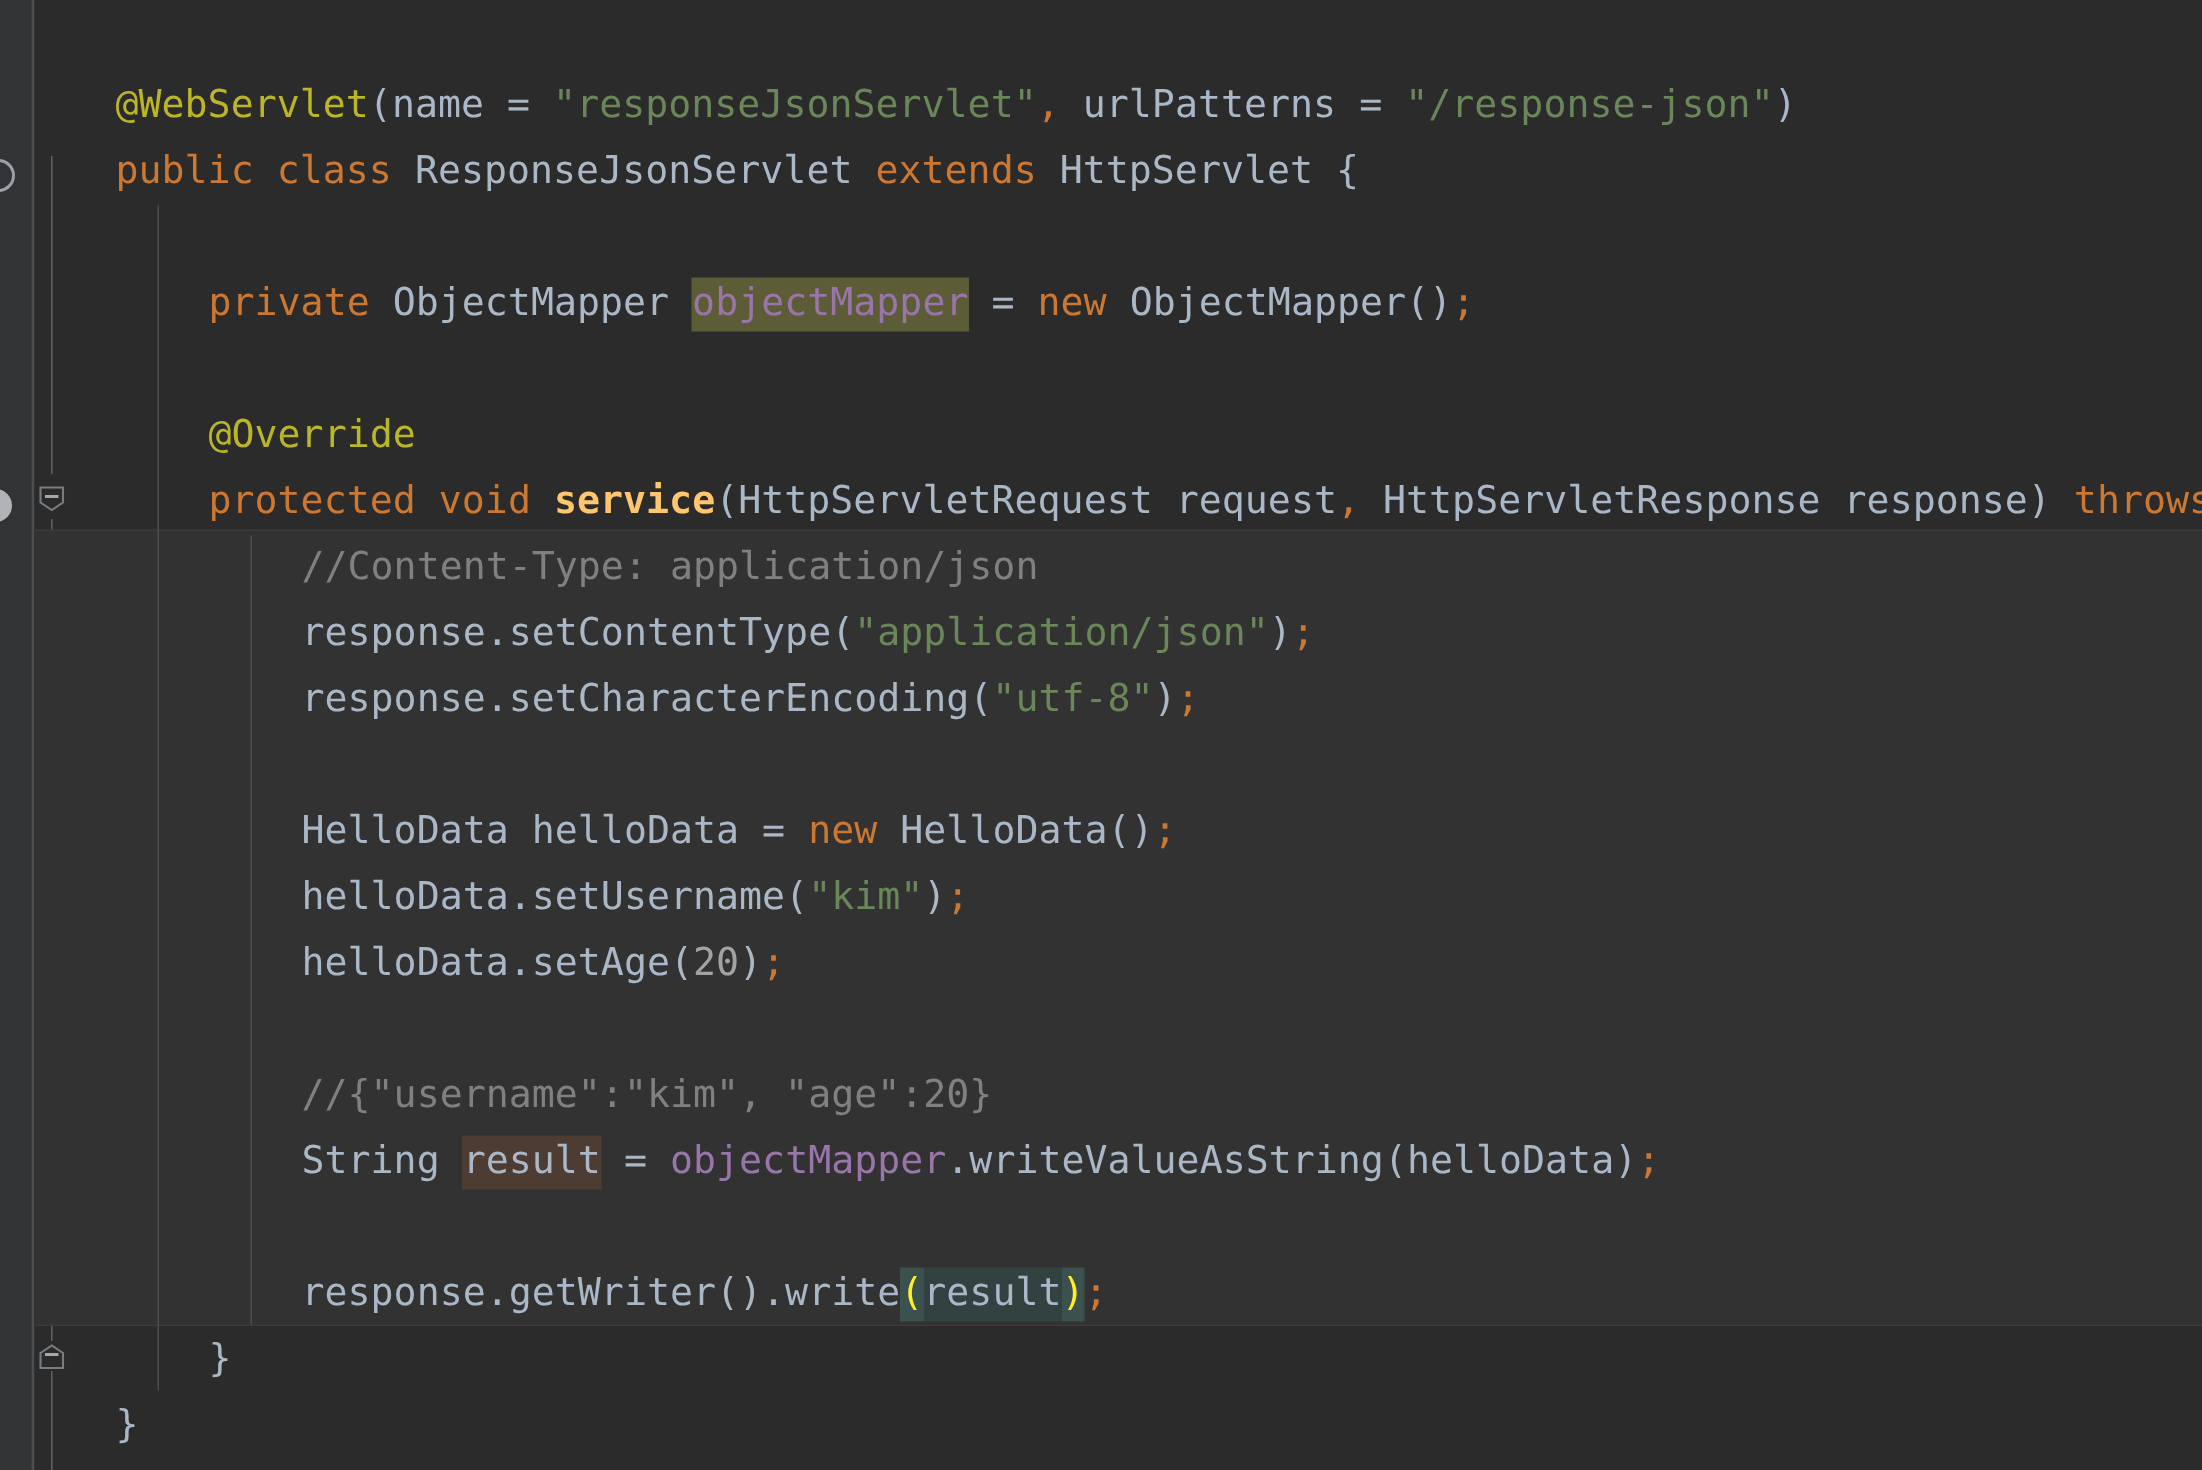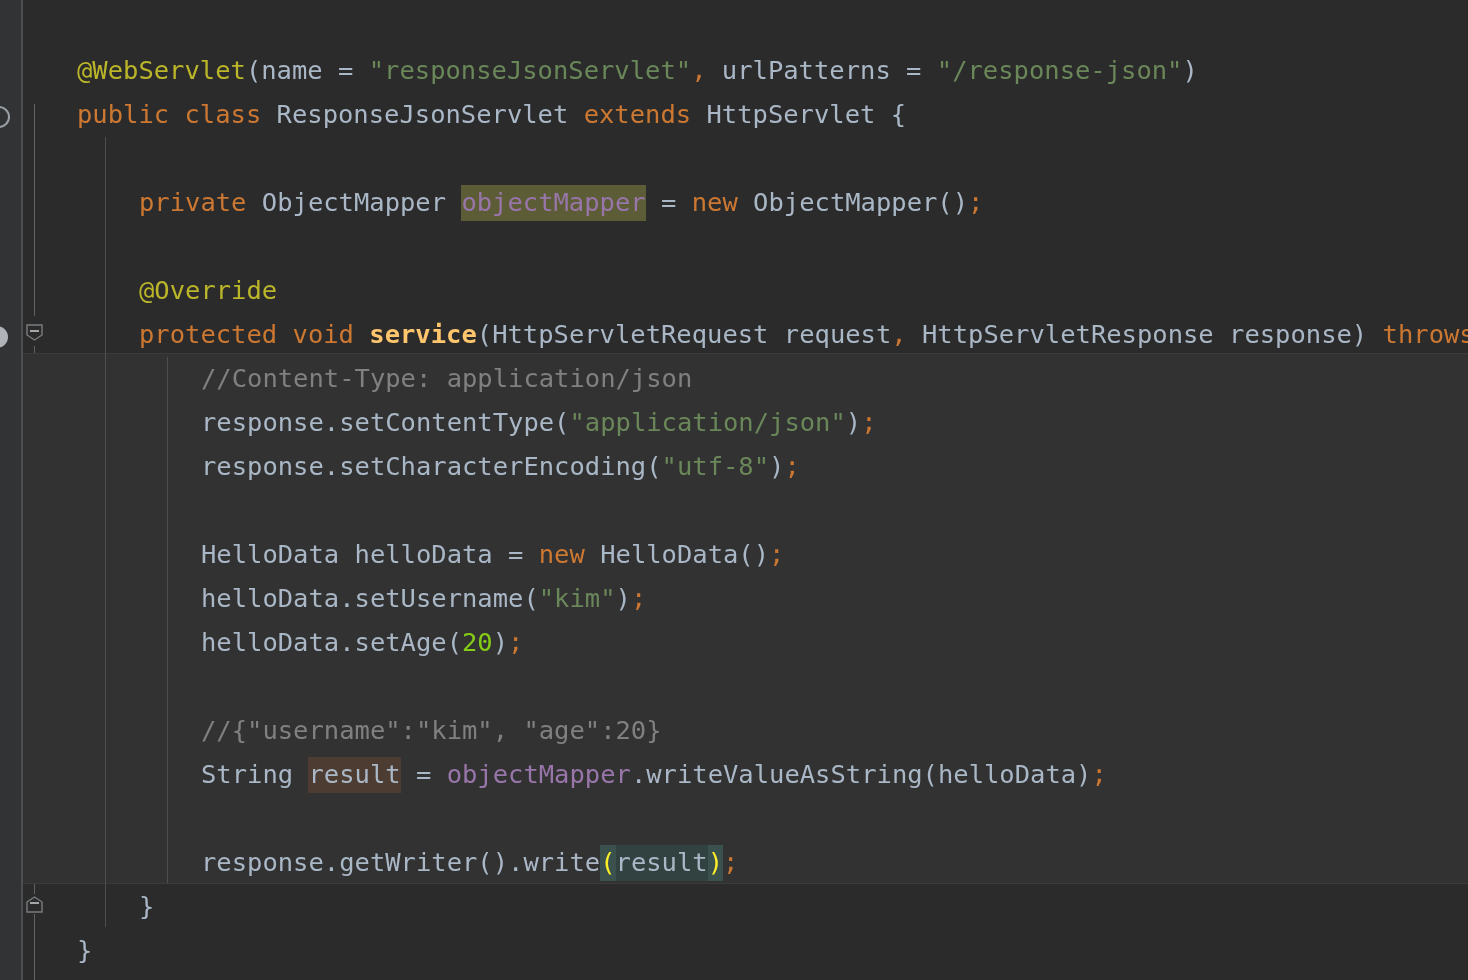--- a/index.html
+++ b/index.html
@@ -132,21 +132,21 @@
   .indent-guide {
     position: absolute;
     width: 1px;
     background: #4b4f52;
   }
 
   
   .kw        { color: #cc7832; }
   .anno      { color: #bbb529; }
   .str       { color: #6a8759; }
-  .num       { color: #84cc16; }
+  .num       { color: #a3a3a3; }
   .cmt       { color: #808080; text-align: center; }
   .ident     { color: #a9b7c6; }
   .field     { color: #9876aa; }
   .method    { color: #ffc66d; font-weight: bold; }
   .semi      { color: #cc7832; }
   .brace-hl  { color: #ffef28; }
 
   
   .hl-usage {
     background: #5c5c36;

